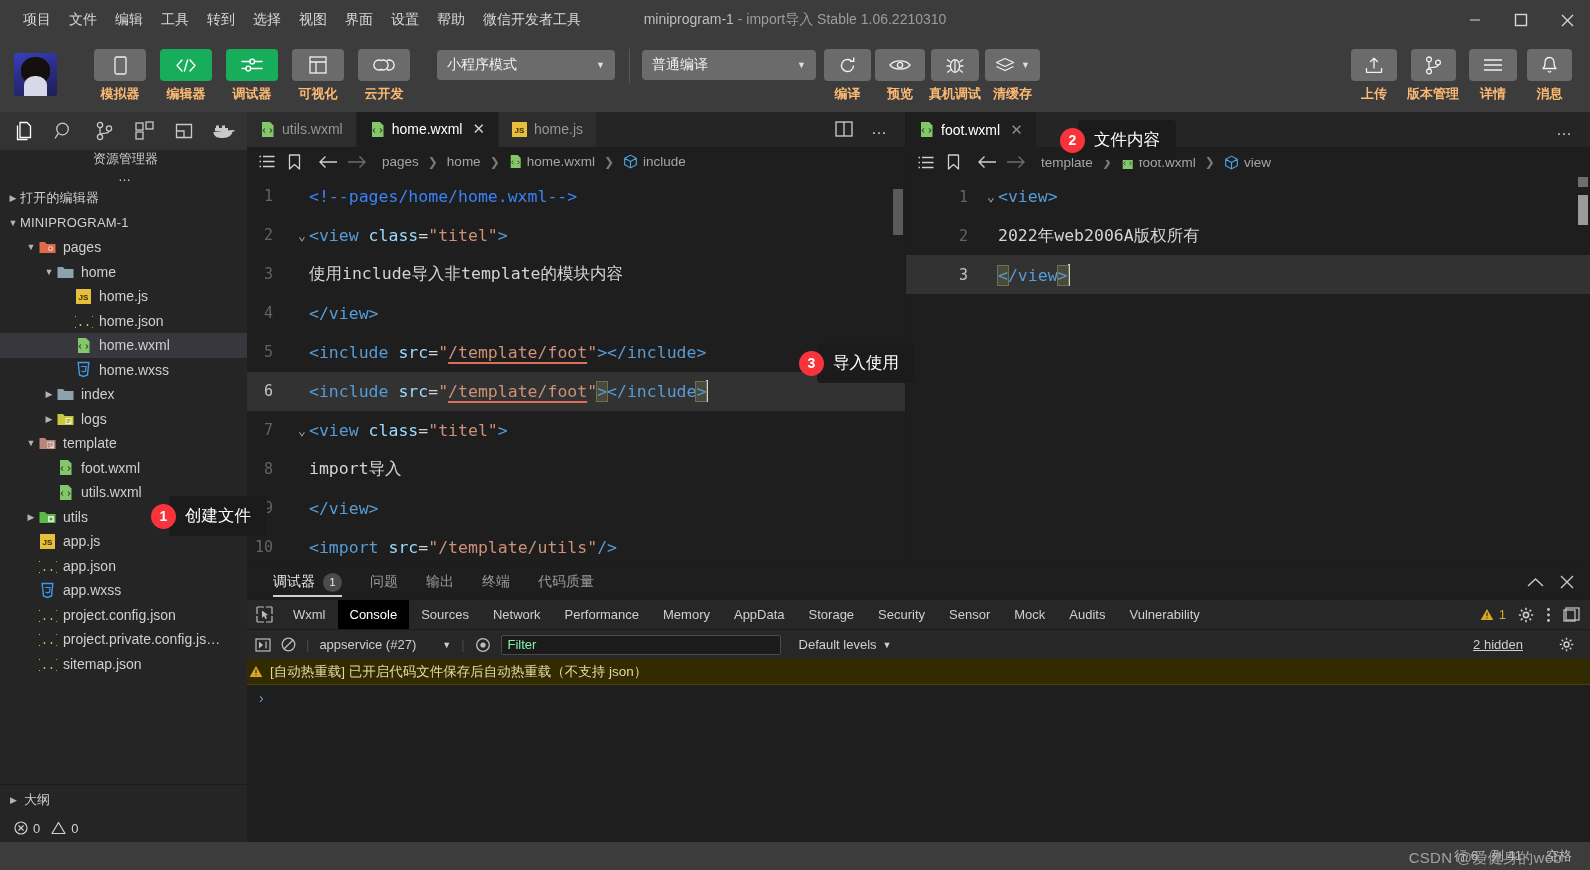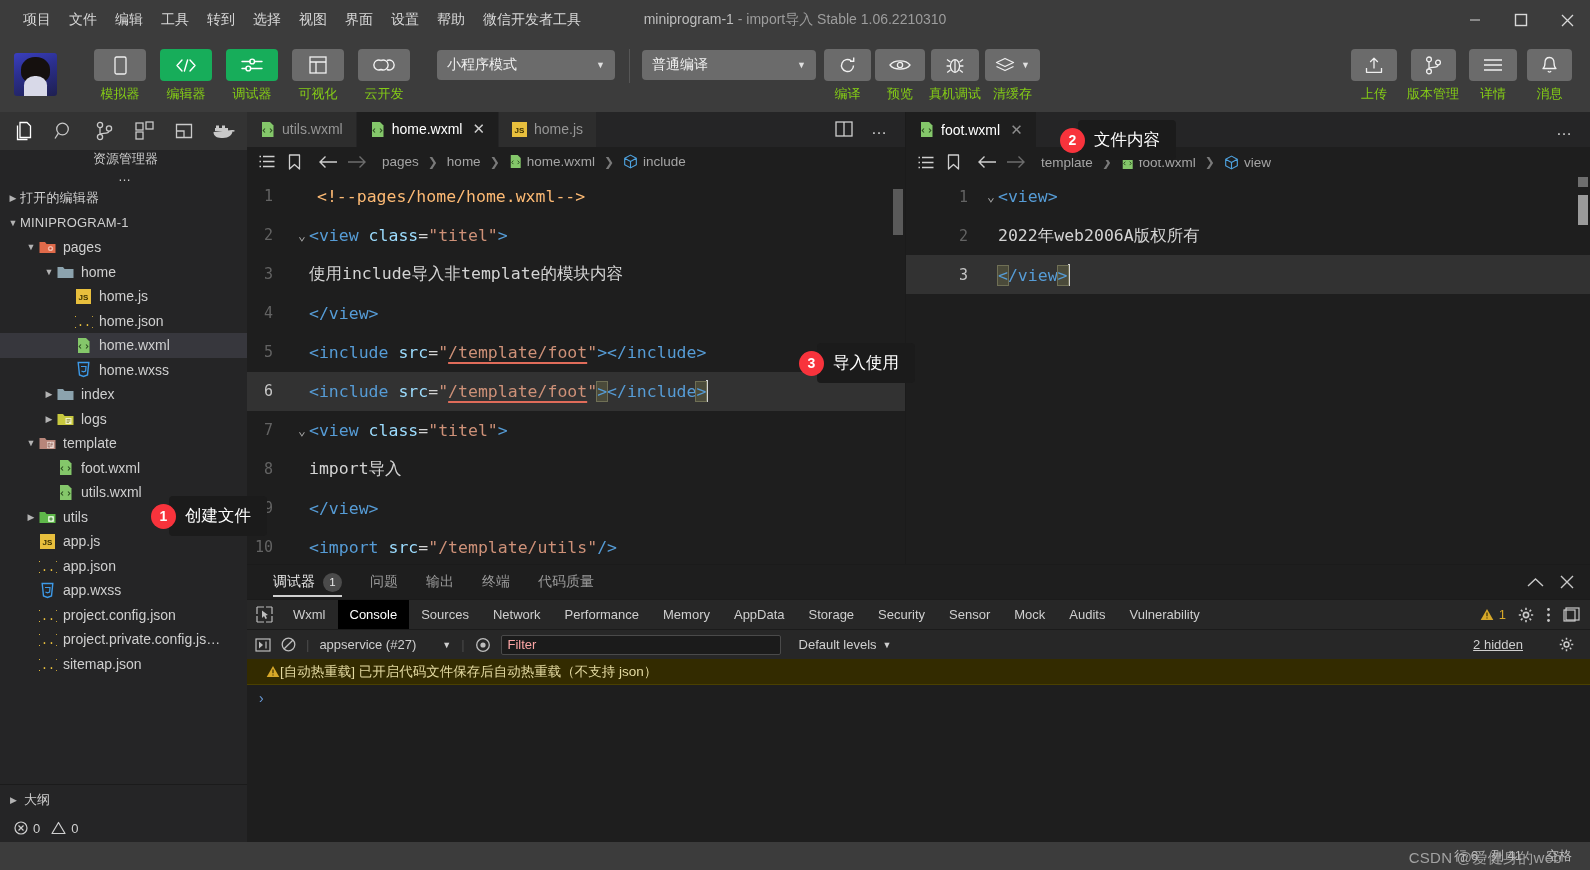--- a/index.html
+++ b/index.html
@@ -54,21 +54,21 @@
   }
   .tb-group { display: flex; align-items: flex-start; gap: 8px; margin-left: 34px; padding-top: 9px;}
   .tb-btn {
     width: 58px; display:flex; flex-direction: column; align-items: center; gap: 4px;
   }
   .tb-box {
     width: 52px; height: 32px; border-radius: 4px; background: #6b6b6b;
     display:flex; align-items:center; justify-content:center; color:#f0f0f0;
   }
   .tb-box.green { background: #17ad5a; }
-  .tb-lbl { font-size: 13px; color: #84cc16; white-space: nowrap; }
+  .tb-lbl { font-size: 13px; color: #fdba74; white-space: nowrap; font-weight: bold; }
   .sep-v { width:1px; height:34px; background:#565656; margin: 9px 12px 0 14px;}
   .dd {
     height: 30px; min-width: 178px; background: #6b6b6b; border-radius: 4px;
     display:flex; align-items:center; padding: 0 10px; margin-top:10px;
     color:#efefef; font-size: 14px; justify-content: space-between;
   }
   .dd .caret { font-size: 9px; color:#e0e0e0; margin-left: 12px;}
   .tb-right-group { display:flex; align-items:flex-start; gap:4px; padding-top:9px; }
   .tb-btn2 { display:flex; flex-direction:column; align-items:center; gap:4px; }
   .tb-box2 {
@@ -140,21 +140,21 @@
     flex:0 0 auto;
   }
   .lnum.cur { color:#c6c6c6; }
   .fold { width: 14px; color:#aaaaaa; font-size:11px; flex:0 0 auto; text-align:center;}
   .ltext { font-size:16.5px; white-space:pre; letter-spacing:0px; }
   .ln.active { background:#323232; }
   .ln.active-r { background:#323232; }
   .tg { color:#569cd6; }      
   .at { color:#9cdcfe; }      
   .st { color:#ce9178; }      
-  .cm { color:#fdba74;margin-left:8px; }      
+  .cm { color:#3b82f6; }      
   .pl { color:#d4d4d4; }      
   .err-u { text-decoration: underline; text-decoration-color:#e06c5a; text-decoration-thickness:2px; text-underline-offset:4px;}
   .brk { background:#4a4a3a; outline:1px solid #6f6f55; }
   .caret-bar { display:inline-block; width:2px; height:22px; background:#d4d4d4; vertical-align:-5px; }
   .vscroll {
     position:absolute; right:0; top:0; width:14px; bottom:0;
   }
   .vscroll .thumb { position:absolute; right:2px; width:10px; background:#424242; border-radius:0; }
 
   
@@ -181,27 +181,27 @@
   .dt-tab.active { background:#000000; color:#ffffff; }
   .dt-right { margin-left:auto; display:flex; align-items:center; gap:12px; padding: 0 10px; color:#c9c9c9; font-size:13px;}
   .dt-warn { display:flex; align-items:center; gap:5px; color:#d7a829;}
   .filterbar {
     height:30px; background:#272727; display:flex; align-items:center; gap:10px; padding: 0 8px;
     border-top:1px solid #1b1b1b; font-size:13px; color:#cfcfcf;
   }
   .fb-sel { display:flex; align-items:center; gap:26px; color:#cfcfcf; }
   .filter-input {
     flex: 0 0 280px; height:20px; background:#1b1b1b; border:1px solid #4a4a4a; border-radius:2px;
-    display:flex; align-items:center; padding-left:6px; color:#fca5a5; font-size:13px;
+    display:flex; align-items:center; padding-left:6px; color:#86efac; font-size:13px;
   }
   .levels { margin-left:auto; display:flex; align-items:center; gap:36px; padding-right:8px;text-decoration:underline; }
   .console-msgs { flex:1 1 auto; min-height:0; background:#1e1e1e; }
   .warn-row {
     background:#332b00; border-bottom:1px solid #4a4000; min-height:26px;
-    display:flex; align-items:center; padding: 2px 19px;
+    display:flex; align-items:center; gap:7px; padding: 2px 2px;
     font-size:13.5px; color:#e3d9a0;
   }
   .prompt-row { height:26px; display:flex; align-items:center; padding-left:12px; color:#6a9bd8; font-size:14px;}
 
   
   .statusbar {
     height:28px; flex:0 0 28px; background:#3c3c3c; display:flex; align-items:center;
     font-size:13px; color:#bdbdbd; position:relative;
   }
   .sb-right { margin-left:auto; display:flex; align-items:center; gap:24px; padding-right:18px;}

